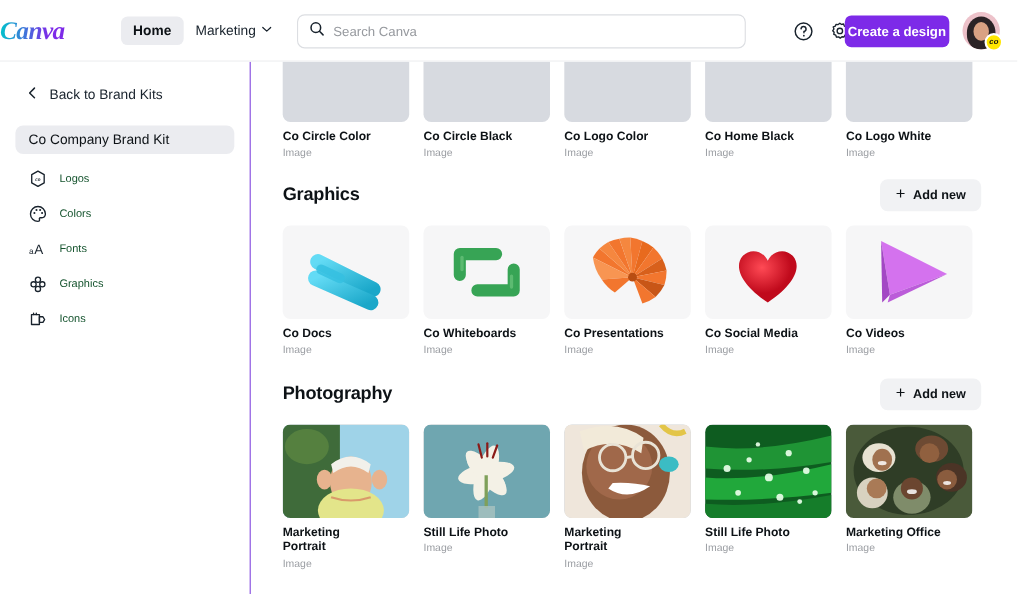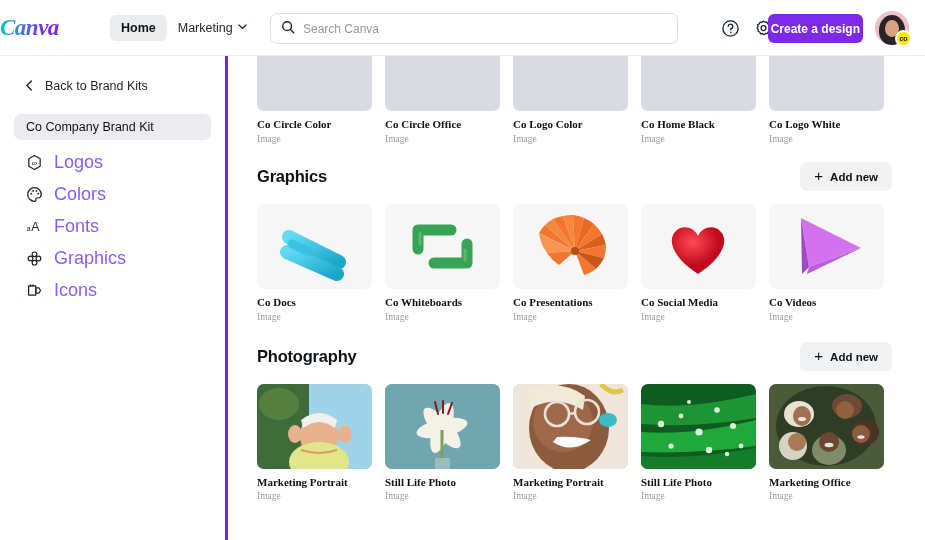--- a/index.html
+++ b/index.html
@@ -72,37 +72,37 @@
   .avatar .badge {
     position:absolute; right:-3px; bottom:-2px; width:17px; height:17px;
     border-radius:50%; background:#ffe600; border:2px solid #fff;
     display:flex; align-items:center; justify-content:center;
     font-size:7px; font-weight:700; color:#111; font-style:italic;
   }
 
   
   .sidebar {
     position:absolute; left:0; top:56px; width:228px; height:484px;
-    background:#fff; border-right:3px solid #6d28d9; padding-top:16px;
+    background:#fff; border-right:1px solid #6d28d9; padding-top:16px;
   }
   .back-row {
     display:flex; align-items:center; gap:10px;
     padding:0 0 0 24px; height:28px; cursor:pointer;
   }
   .back-row .lbl { font-size:12.5px; color:#19232d; }
   .kit-title {
     margin:14px 14px 6px 14px; height:26px; border-radius:7px;
     background:#ebecf0; display:flex; align-items:center; padding-left:12px;
     font-size:12.5px; font-weight:400; color:#0d1216; cursor:pointer;
   }
   .side-item {
     display:flex; align-items:center; gap:11px;
     height:32px; margin:0 14px; padding-left:12px; border-radius:7px; cursor:pointer;
   }
-  .side-item .lbl { font-size:18px; color:#8b5cf6; }
+  .side-item .lbl { font-size:10px; color:#14532d; }
   .side-icn { width:17px; height:17px; display:flex; align-items:center; justify-content:center; flex:0 0 17px; }
 
   
   .content {
     position:absolute; left:228px; top:56px; width:697px; height:484px;
     overflow:hidden; background:#fff; padding:0 33px 0 29px;
   }
   .sec-head {
     display:flex; align-items:center; justify-content:space-between;
     margin-top:18px; margin-bottom:12px; height:30px;
@@ -110,21 +110,21 @@
   .sec-title { font-size:16.5px; font-weight:700; color:#0d1216; letter-spacing:-0.2px; }
   .addnew {
     display:flex; align-items:center; gap:7px;
     background:#f1f2f4; border:none; border-radius:7px; height:29px; padding:0 14px;
     font-family:"Liberation Sans", sans-serif; font-size:11.5px; font-weight:700; color:#0d1216;
     cursor:pointer;
   }
   .plus { font-size:15px; font-weight:400; line-height:1; position:relative; top:-1px; }
 
   .grid { display:grid; grid-template-columns:repeat(5, 115px); gap:0 13px; }
-  .card { width:94px; cursor:pointer;font-family:Liberation Serif, serif; }
+  .card { width:94px; cursor:pointer; }
   .thumb { width:115px; height:85px; border-radius:7px; overflow:hidden; position:relative; }
   .thumb.logo { background:#d7dae0; }
   .thumb.graphic { background:#f6f6f7; }
   .cap { font-size:11px; font-weight:700; color:#0d1216; margin-top:7px; line-height:1.25; }
   .sub { font-size:9.5px; color:#9a9da2; margin-top:2px; }
 
   
   .gfx { position:absolute; left:0; top:0; width:115px; height:85px; }
 
   
@@ -277,21 +277,21 @@
           
         </div>
         <div class="cap">Co Circle Color</div>
         <div class="sub">Image</div>
       </div>
 
       <div class="card">
         <div class="thumb logo">
           
         </div>
-        <div class="cap">Co Circle Office</div>
+        <div class="cap">Co Circle Black</div>
         <div class="sub">Image</div>
       </div>
 
       <div class="card">
         <div class="thumb logo">
           
         </div>
         <div class="cap">Co Logo Color</div>
         <div class="sub">Image</div>
       </div>

